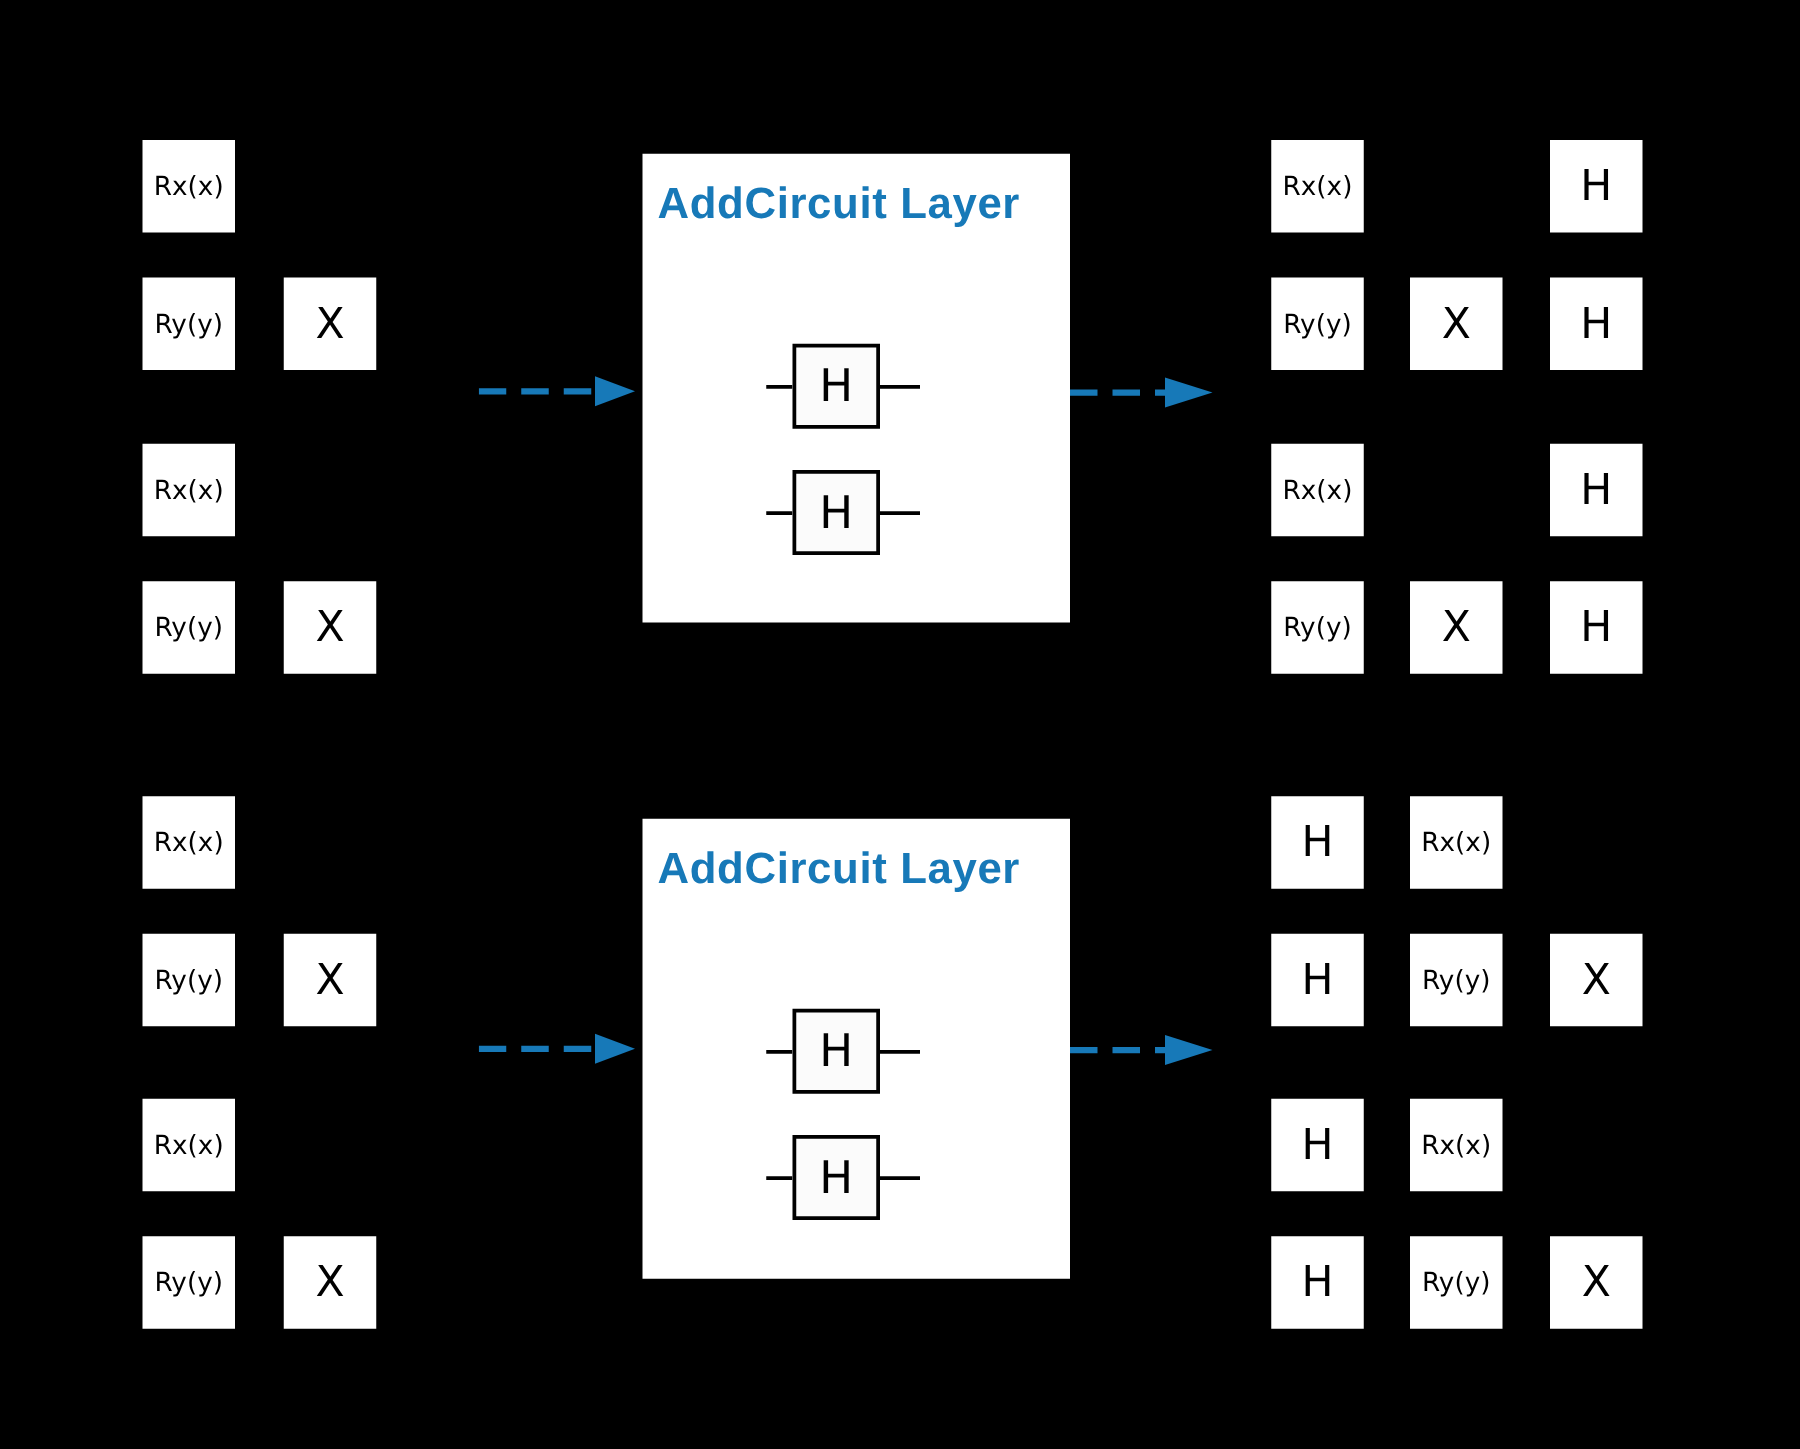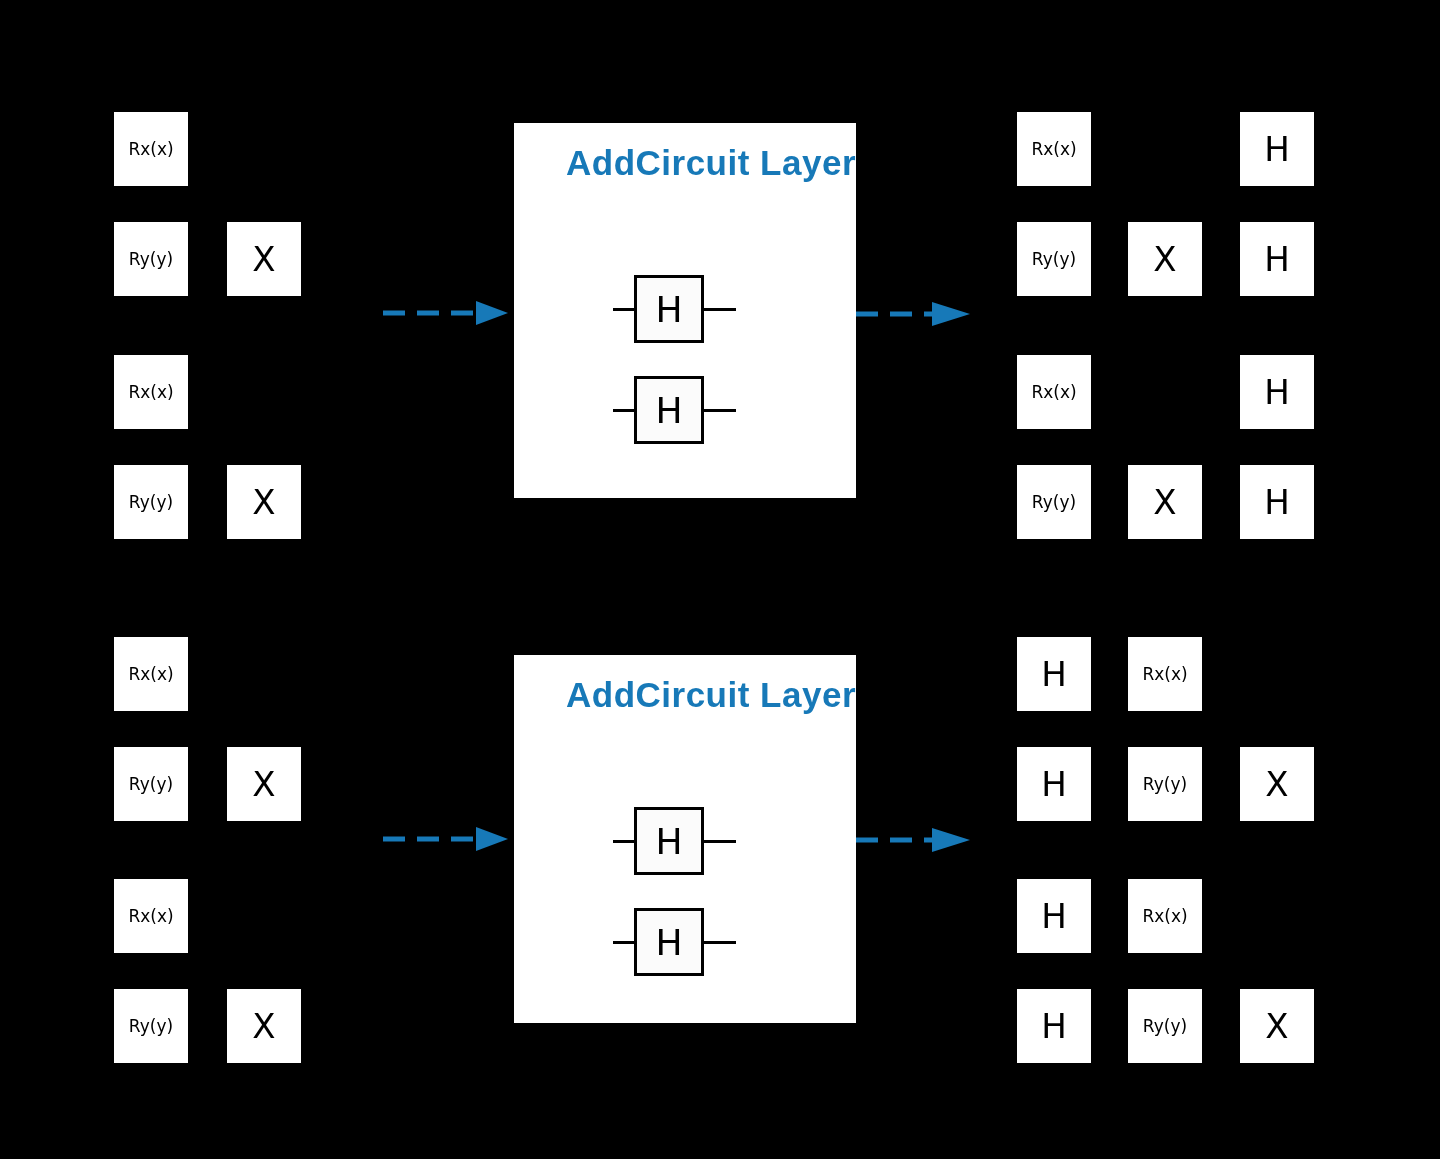--- a/index.html
+++ b/index.html
@@ -12,33 +12,34 @@
   .canvas{position:relative;width:1440px;height:1159px;background:var(--bg,#000);}
   .circuit{position:absolute;inset:0;pointer-events:none;}
   .gate-box{
     position:absolute;width:74px;height:74px;
     background:var(--gate-fill,#fff);
     color:var(--gate-text,#000);
     display:flex;align-items:center;justify-content:center;
     font-size:34px;line-height:1;
     font-family:"DejaVu Sans",sans-serif;
   }
-  .gate-box.multi{font-size:17px;}
+  .gate-box.multi{font-size:21px;}
   .panel{
     position:absolute;left:514px;width:342px;
     background:var(--panel-fill,#fff);
   }
   .panel.top{top:123px;height:375px;}
   .panel.bottom{top:655px;height:368px;}
   .panel-title{
     position:absolute;top:20px;left:0;right:0;
-    text-align:right;
+    text-align:left;
     font-family:"Liberation Sans","DejaVu Sans",sans-serif;
     font-weight:bold;font-size:35px;letter-spacing:0.5px;
     color:var(--accent,#1779b8);
+    padding-left:12px;
   }
   .panel-mode{
     position:absolute;top:103px;left:0;right:0;
     text-align:center;
     font-family:"Liberation Sans","DejaVu Sans",sans-serif;
     font-size:30px;
     color:var(--accent,#1779b8);
   }
   .mini-gate{
     position:absolute;left:99px;width:123px;height:68px;

